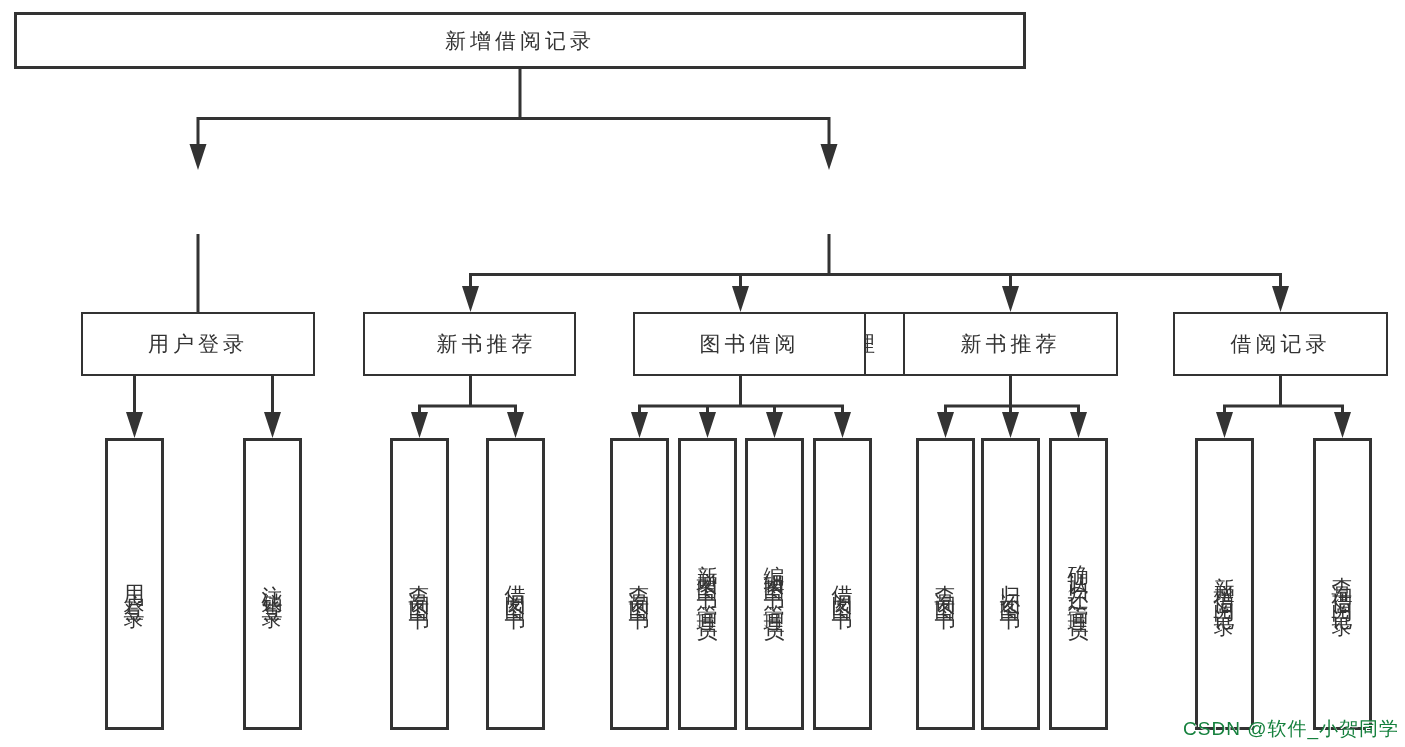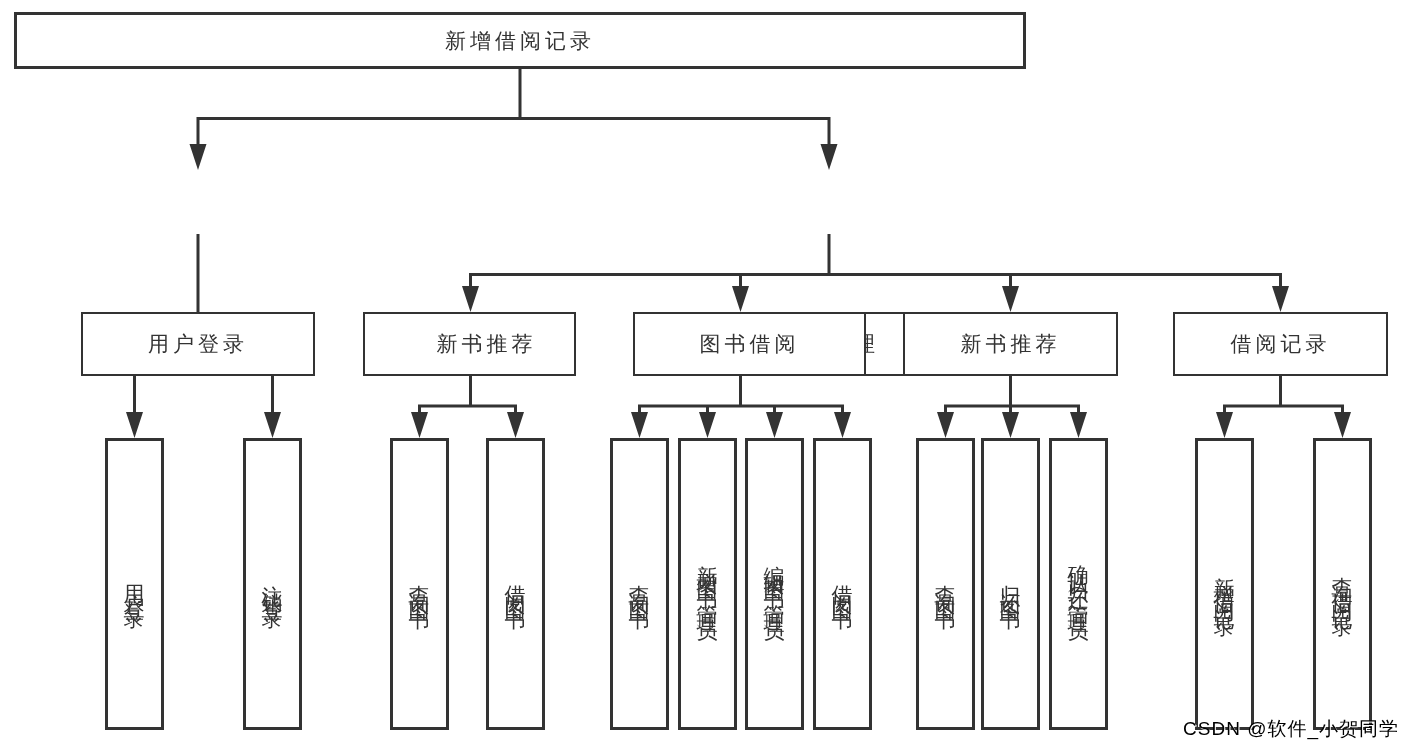--- a/index.html
+++ b/index.html
@@ -18,21 +18,21 @@
   }
   .leaf { border-width:3px; }
   .leaf span {
     writing-mode:vertical-rl; text-orientation:mixed;
     letter-spacing:8px; line-height:1;
   }
   .lv2, .lv3 { height:64px; top:312px; }
   #watermark {
     position:absolute; right:6px; bottom:5px;
     font-size:19px; letter-spacing:1px;
-    color:#000000; text-shadow:1px 1px 0 #ffffff;
+    color:#15803d; text-shadow:1px 1px 0 #ffffff;
   }
 </style>
 </head>
 <body>
 
 <div id="stage">
 
   <svg id="connectors" width="1405" height="747" viewBox="0 0 1405 747">
     <path d="M520 68 V119
              M196.5 118.5 H830.5

